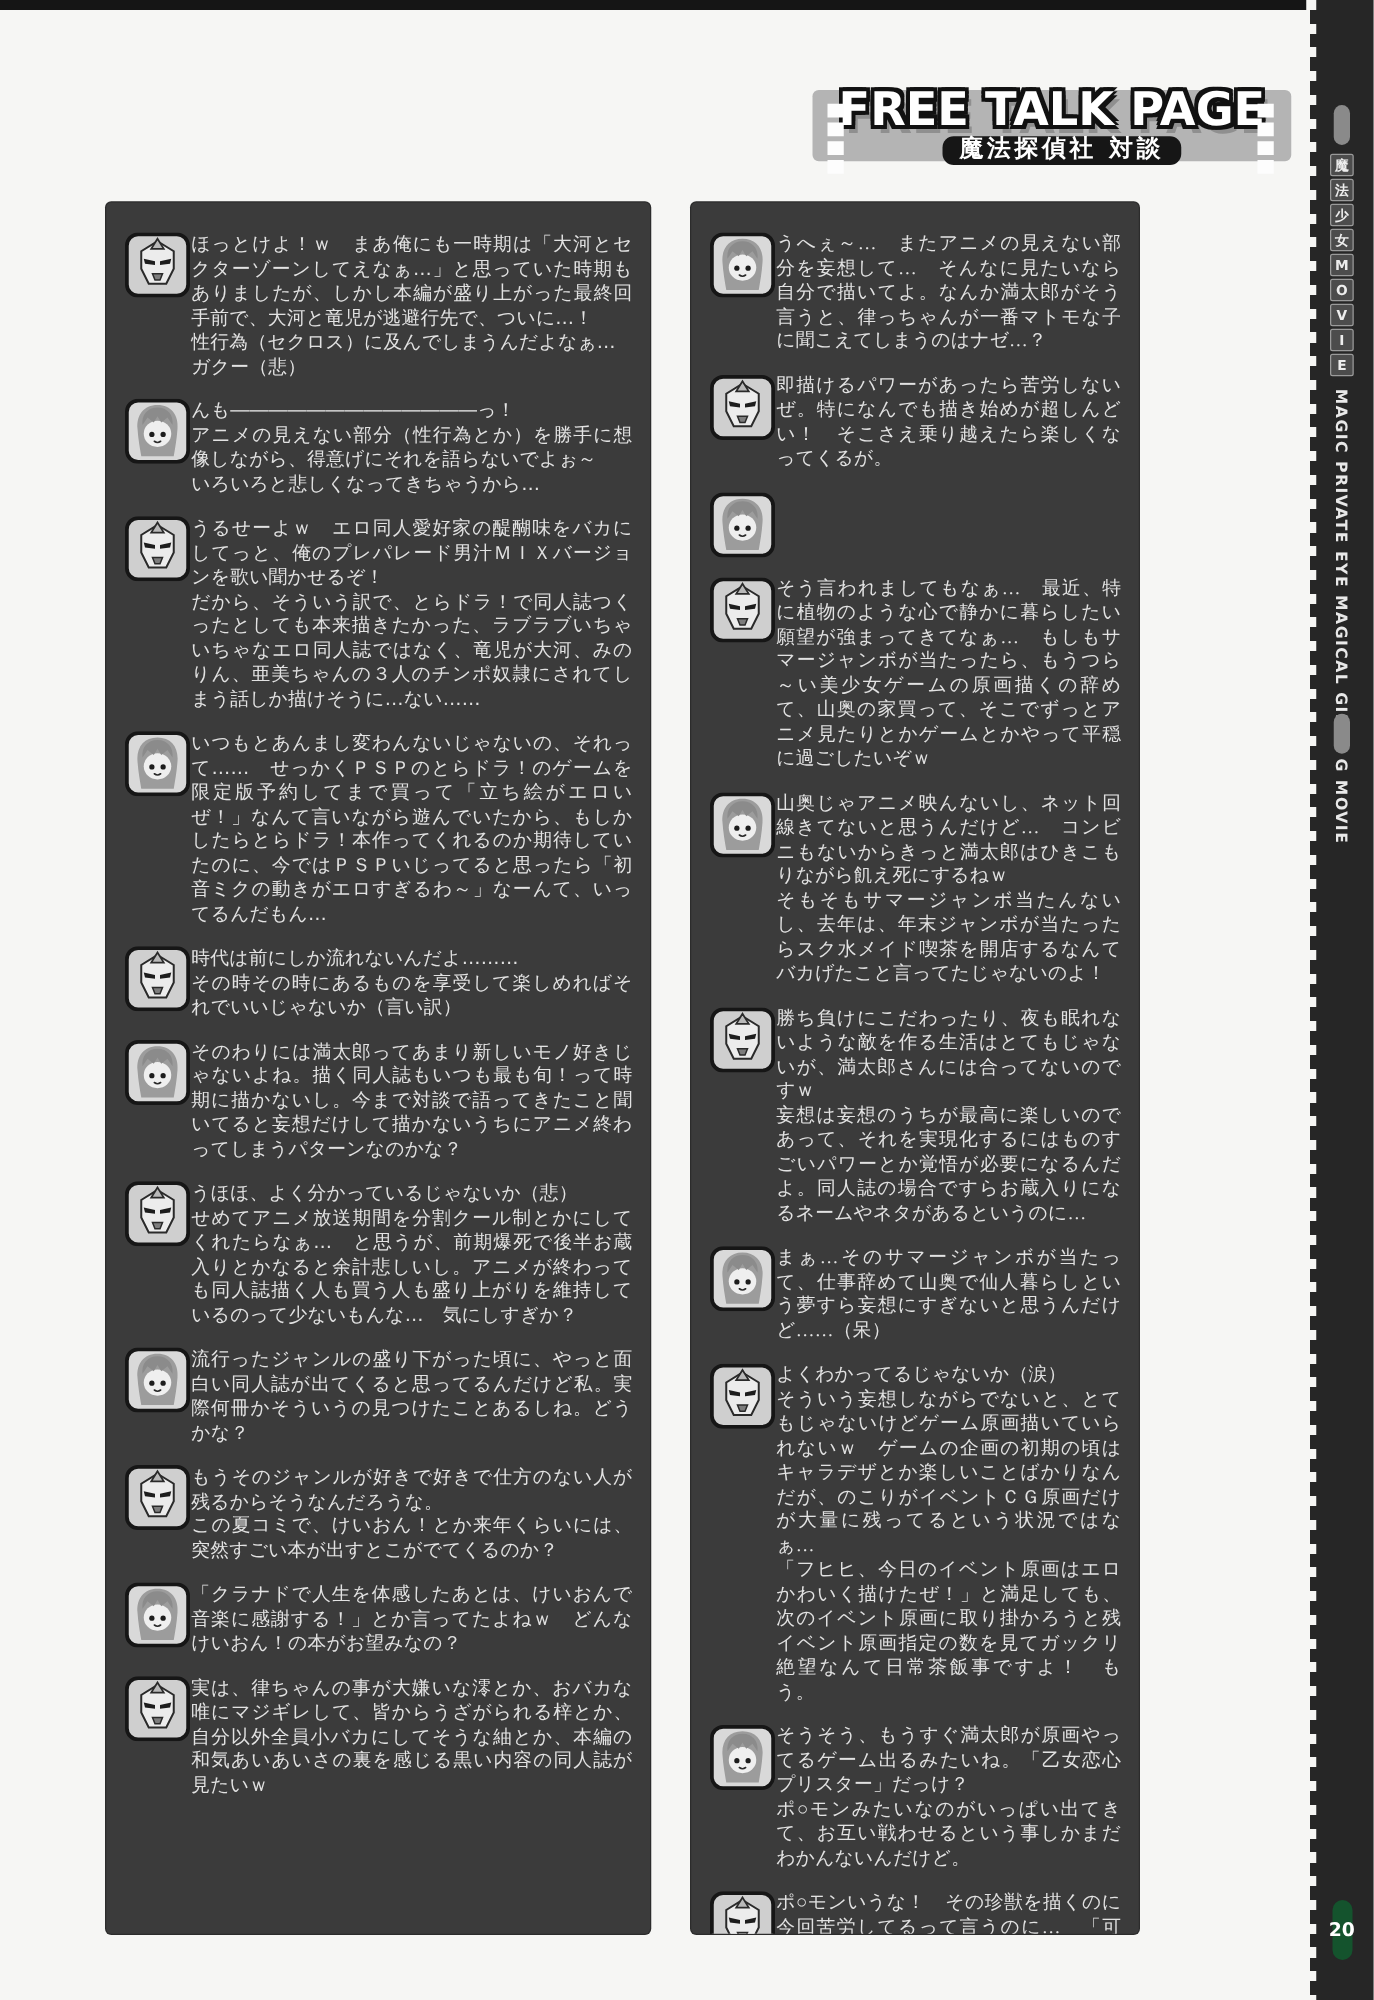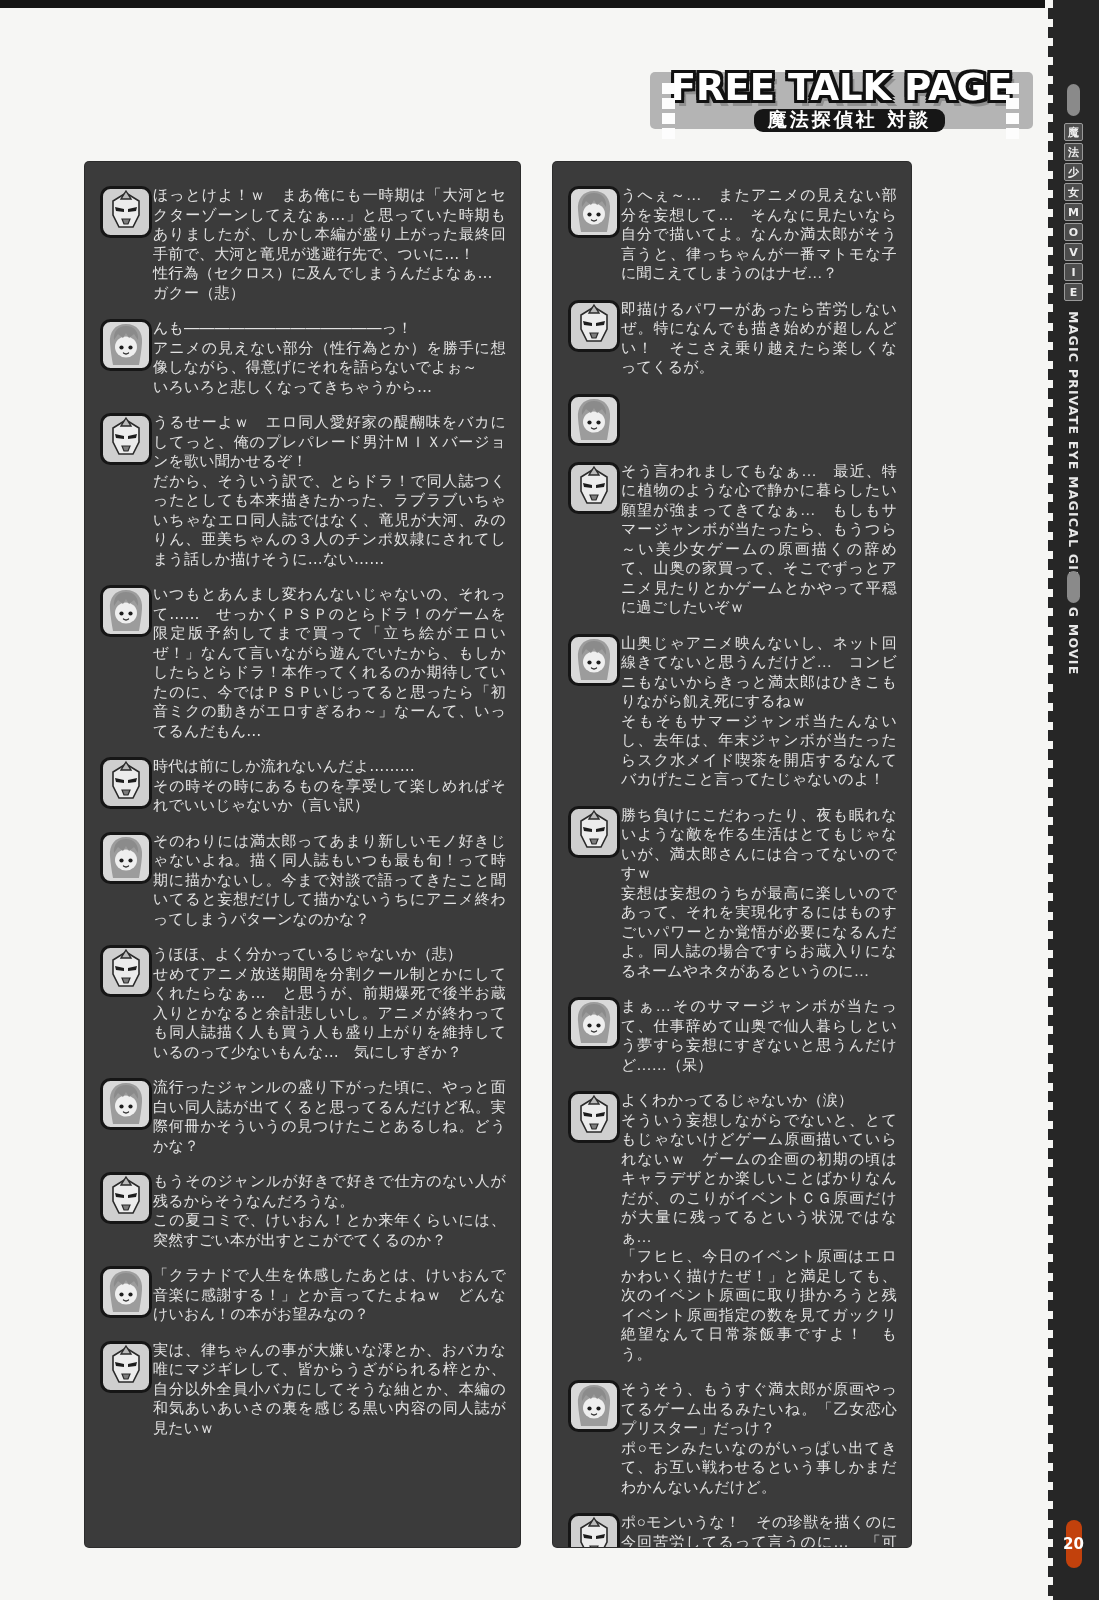--- a/index.html
+++ b/index.html
@@ -66,21 +66,21 @@
     display:flex;align-items:center;justify-content:center;line-height:1;
   }
   .v-text{
     margin-top:10px;writing-mode:vertical-rl;text-orientation:sideways;
     color:#e8e8e8;font-weight:bold;font-size:12.5px;letter-spacing:1.2px;
     height:250px;white-space:nowrap;
   }
   .capsule.mid{margin-top:10px;}
   .page-num-wrap{
     position:absolute;left:50%;transform:translateX(-50%);top:1520px;
-    width:16px;height:48px;background:#c2410c;border-radius:8px;
+    width:16px;height:48px;background:#14532d;border-radius:8px;
     display:flex;align-items:center;justify-content:center;
   }
   .page-num{color:#ffffff;font-weight:bold;font-size:15px;}
 </style>
 </head>
 <body>
 
 <div class="top-strip"></div>
 
 <div class="banner">

